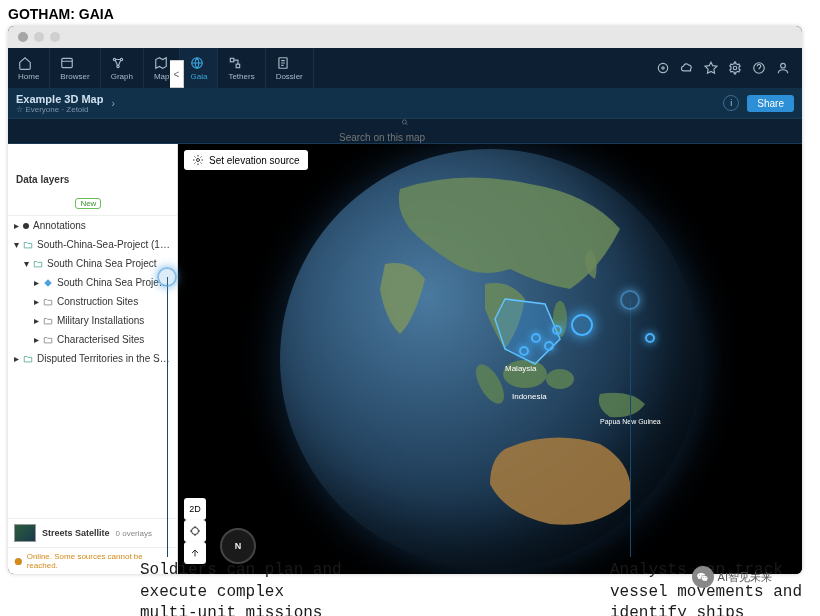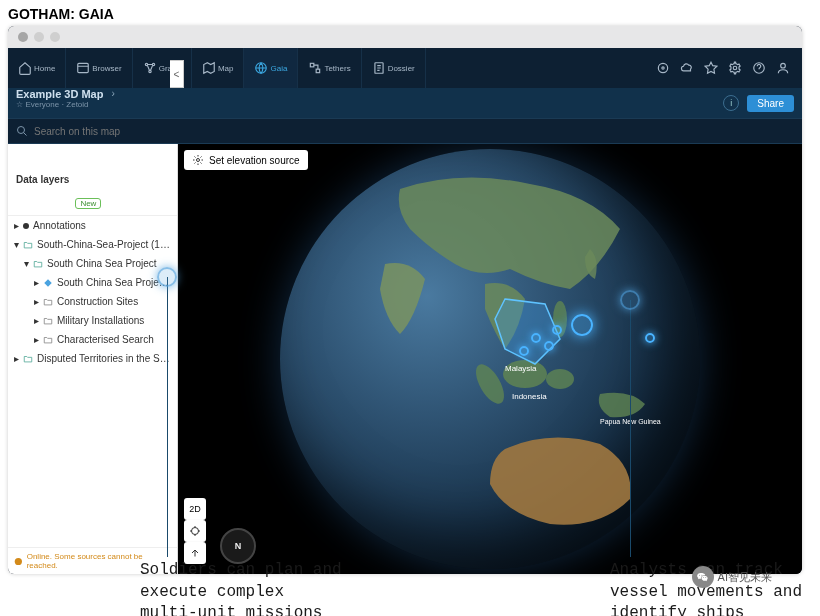--- a/index.html
+++ b/index.html
@@ -4,32 +4,32 @@
 <style>
   * { box-sizing: border-box; margin: 0; padding: 0; font-family: -apple-system, BlinkMacSystemFont, "Segoe UI", Arial, sans-serif; }
   body { background: #fff; width: 820px; height: 616px; overflow: hidden; }
   .page-title { font-weight: 700; font-size: 14px; padding: 6px 8px 4px 8px; }
   .app-window { width: 794px; margin-left: 8px; border-radius: 6px; overflow: hidden; box-shadow: 0 0 4px rgba(0,0,0,.2); background:#0b1524;}
   .mac-bar { height: 22px; background: #e7e7e8; display:flex; align-items:center; padding-left:10px; gap:6px; }
   .mac-dot { width:10px; height:10px; border-radius:50%; background:#cfcfcf; }
   .mac-dot.red { background:#a6a6a6; }
   .top-header { height:40px; background:#0d2033; display:flex; align-items:center; color:#a7b7c7; }
   .header-tabs { display:flex; height:100%; }
-  .h-tab { display:flex; flex-direction:row; align-items:center; justify-content:center; padding:7px 10px; font-size:8px; gap:2px; border-right:1px solid #163048; cursor:pointer; }
+  .h-tab { display:flex; flex-direction:column; align-items:flex-start; justify-content:center; padding:7px 10px; font-size:8px; gap:2px; border-right:1px solid #163048; cursor:pointer; }
   .h-tab.active { color:#3ba7e0; background:#102840; }
   .h-tab svg { width:14px; height:14px; }
   .header-right { margin-left:auto; display:flex; gap:10px; padding-right:12px; }
   .header-right svg { width:14px; height:14px; }
-  .sub-header { height:30px; background:#11314b; display:flex; padding:0 8px; color:#cfe0ee; font-size:10px; gap:8px; }
+  .sub-header { height:30px; background:#11314b; display:flex; align-items:center; padding:0 8px; color:#cfe0ee; font-size:10px; gap:8px; }
   .breadcrumb-title { font-weight:600; font-size:11px; }
   .breadcrumb-chev { font-size:10px; color:#8aa5ba; }
   .sub-header-right { margin-left:auto; display:flex; align-items:center; gap:8px; }
   .info-btn { width:16px;height:16px;border-radius:50%;border:1px solid #3b6d8f;display:flex;align-items:center;justify-content:center;font-size:9px;color:#9cc; }
   .share-btn { background:#2d8fd6; color:#fff; border-radius:3px; padding:3px 10px; font-size:10px; cursor:pointer; }
-  .search-row { height:26px; background:#0d2033; display:flex; align-items:center; padding:0 8px; color:#7b93a8; font-size:10px; gap:6px; border-top:1px solid #1a3a54; border-bottom:1px solid #1a3a54;}
+  .search-row { height:26px; background:#0d2033; display:flex; align-items:center; padding:0 8px; color:#7b93a8; font-size:10px; gap:6px; border-top:1px solid #1a3a54; border-bottom:1px solid #1a3a54;flex-direction:column;}
   .search-row input { flex:1; background:transparent; border:none; outline:none; color:#cfe0ee; font-size:10px; }
   .workspace { display:flex; height:430px; }
   .sidebar { width:170px; background:#fff; color:#333; font-size:10px; display:flex; flex-direction:column; border-right:1px solid #ddd;justify-content:space-between; }
   .sb-head { display:flex; align-items:center; padding:6px 8px; font-weight:700; font-size:10px; border-bottom:1px solid #eee; gap:6px; }
   .new-badge { border:1px solid #6bbf59; color:#3f9034; border-radius:3px; font-size:8px; padding:0 4px; font-weight:500;margin-top:48px; }
   .sb-row { display:flex; align-items:center; padding:4px 6px; gap:4px; cursor:pointer; }
   .sb-row svg { width:10px; height:10px; flex-shrink:0; }
   .sb-row .label { white-space:nowrap; overflow:hidden; text-overflow:ellipsis; }
   .indent-1 { padding-left:16px; }
   .indent-2 { padding-left:26px; }
@@ -216,31 +216,38 @@
         <svg viewBox="0 0 24 24" fill="none" stroke="#888" stroke-width="2">
             <path d="M3 6h6l2 2h10v11H3z"></path>
           </svg>
         <span class="label">Military Installations</span>
       </div>
       <div class="sb-row indent-2">
         <span>▸</span>
         <svg viewBox="0 0 24 24" fill="none" stroke="#888" stroke-width="2">
             <path d="M3 6h6l2 2h10v11H3z"></path>
           </svg>
-        <span class="label">Characterised Search</span>
+        <span class="label">Characterised Sites</span>
       </div>
       <div class="sb-row">
         <span>▸</span>
         <svg viewBox="0 0 24 24" fill="none" stroke="#5a9" stroke-width="2">
             <path d="M3 6h6l2 2h10v11H3z"></path>
           </svg>
         <span class="label">Disputed Territories in the South China Sea, E...</span>
       </div>
 
       <div class="sb-foot">
+        <div class="basemap-row">
+          <div class="basemap-thumb"></div>
+          <div>
+            <div style="font-weight:600">Streets Satellite</div>
+          </div>
+          <div class="overlays">0 overlays</div>
+        </div>
         <div class="status-row">
           <svg viewBox="0 0 24 24" fill="#d38a1a">
               <circle cx="12" cy="12" r="10"></circle>
             </svg>
           <span>Online. Some sources cannot be reached.</span>
         </div>
       </div>
     </div>
 
     <div class="collapse-tab">&lt;</div>

